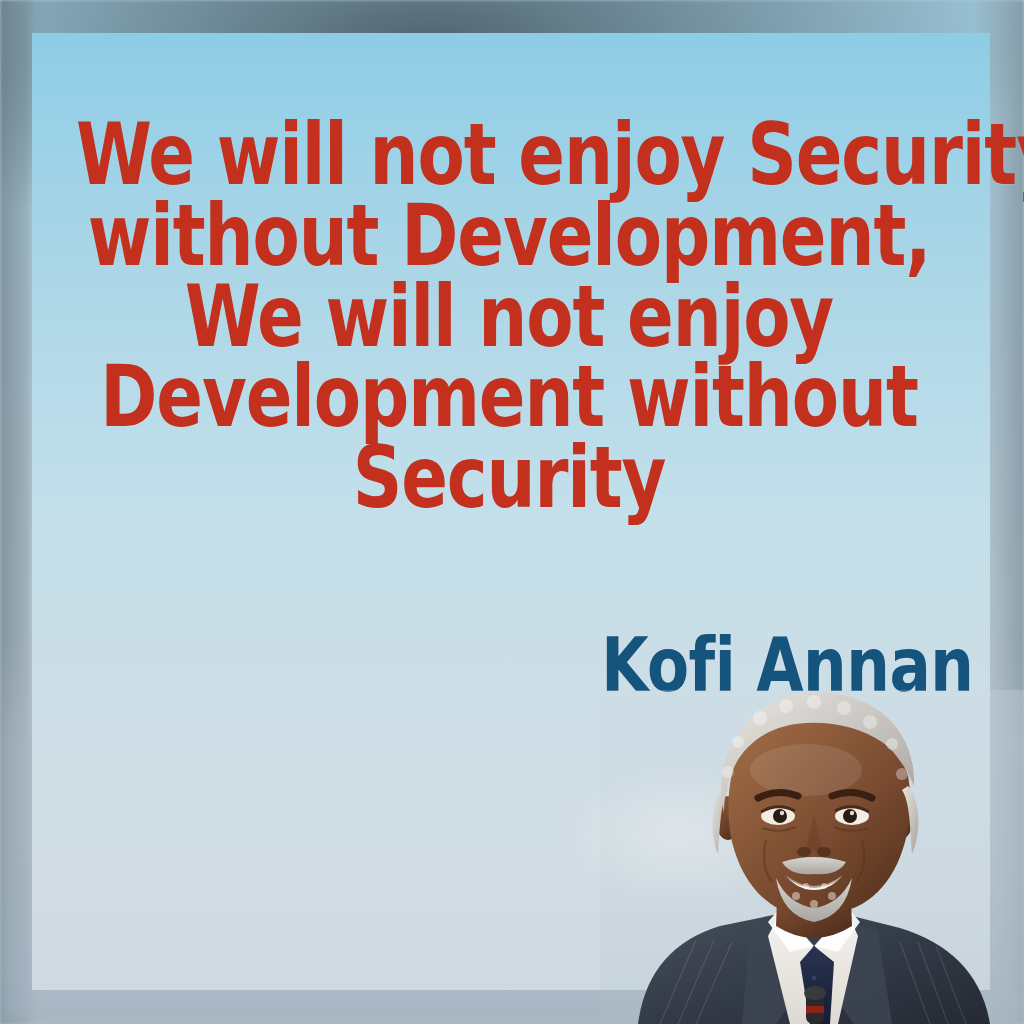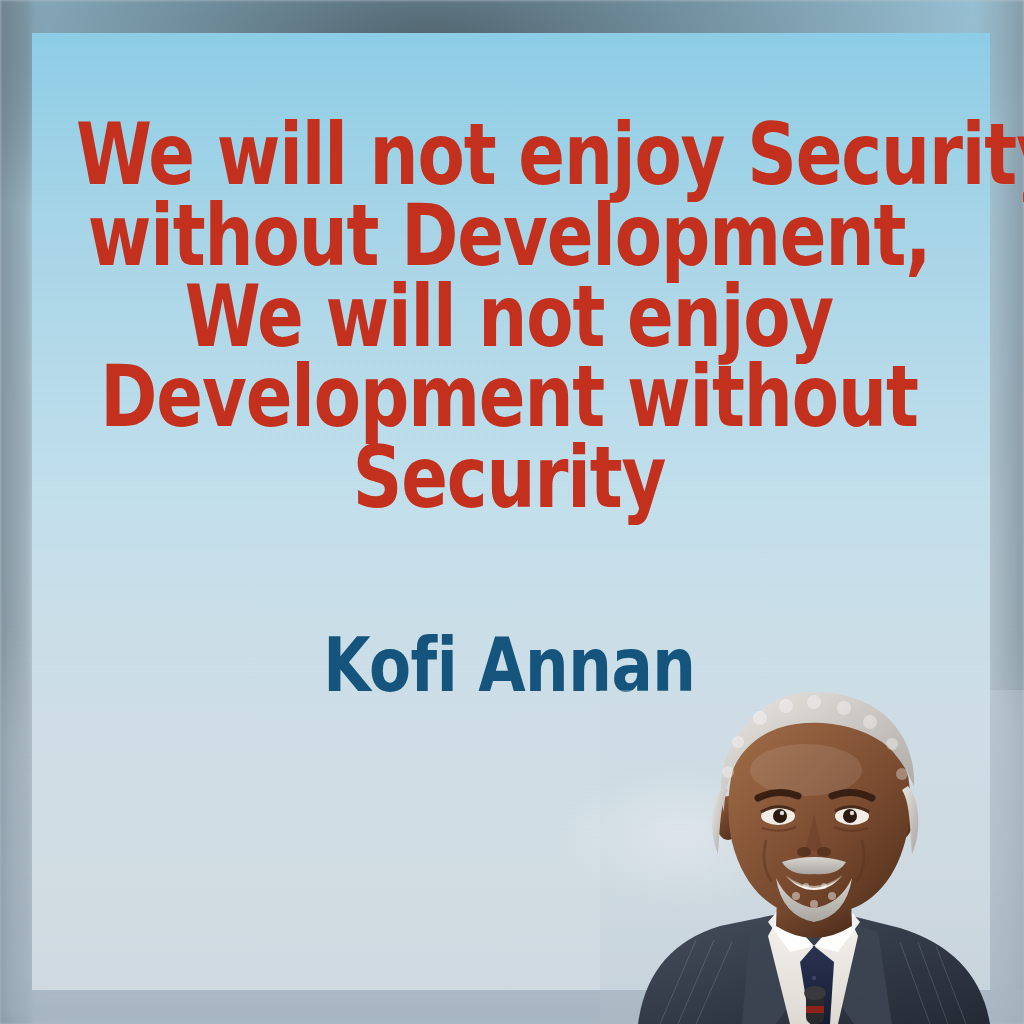--- a/index.html
+++ b/index.html
@@ -113,21 +113,21 @@
     white-space: nowrap;
     text-shadow: 0 1px 0 rgba(255,255,255,0.10);
   }
 
   
   .attribution {
     position: absolute;
     left: 28px;
     right: 34px;
     top: 628px;
-    text-align: center;
+    text-align: right;
   }
   .attribution-name {
     font-family: "DejaVu Sans Condensed", "Liberation Sans Narrow", "Liberation Sans", sans-serif;
     font-weight: bold;
     font-size: 74px;
     line-height: 1;
     letter-spacing: -0.5px;
     color: #15547c;
     transform: scaleX(0.92);
     transform-origin: center;

